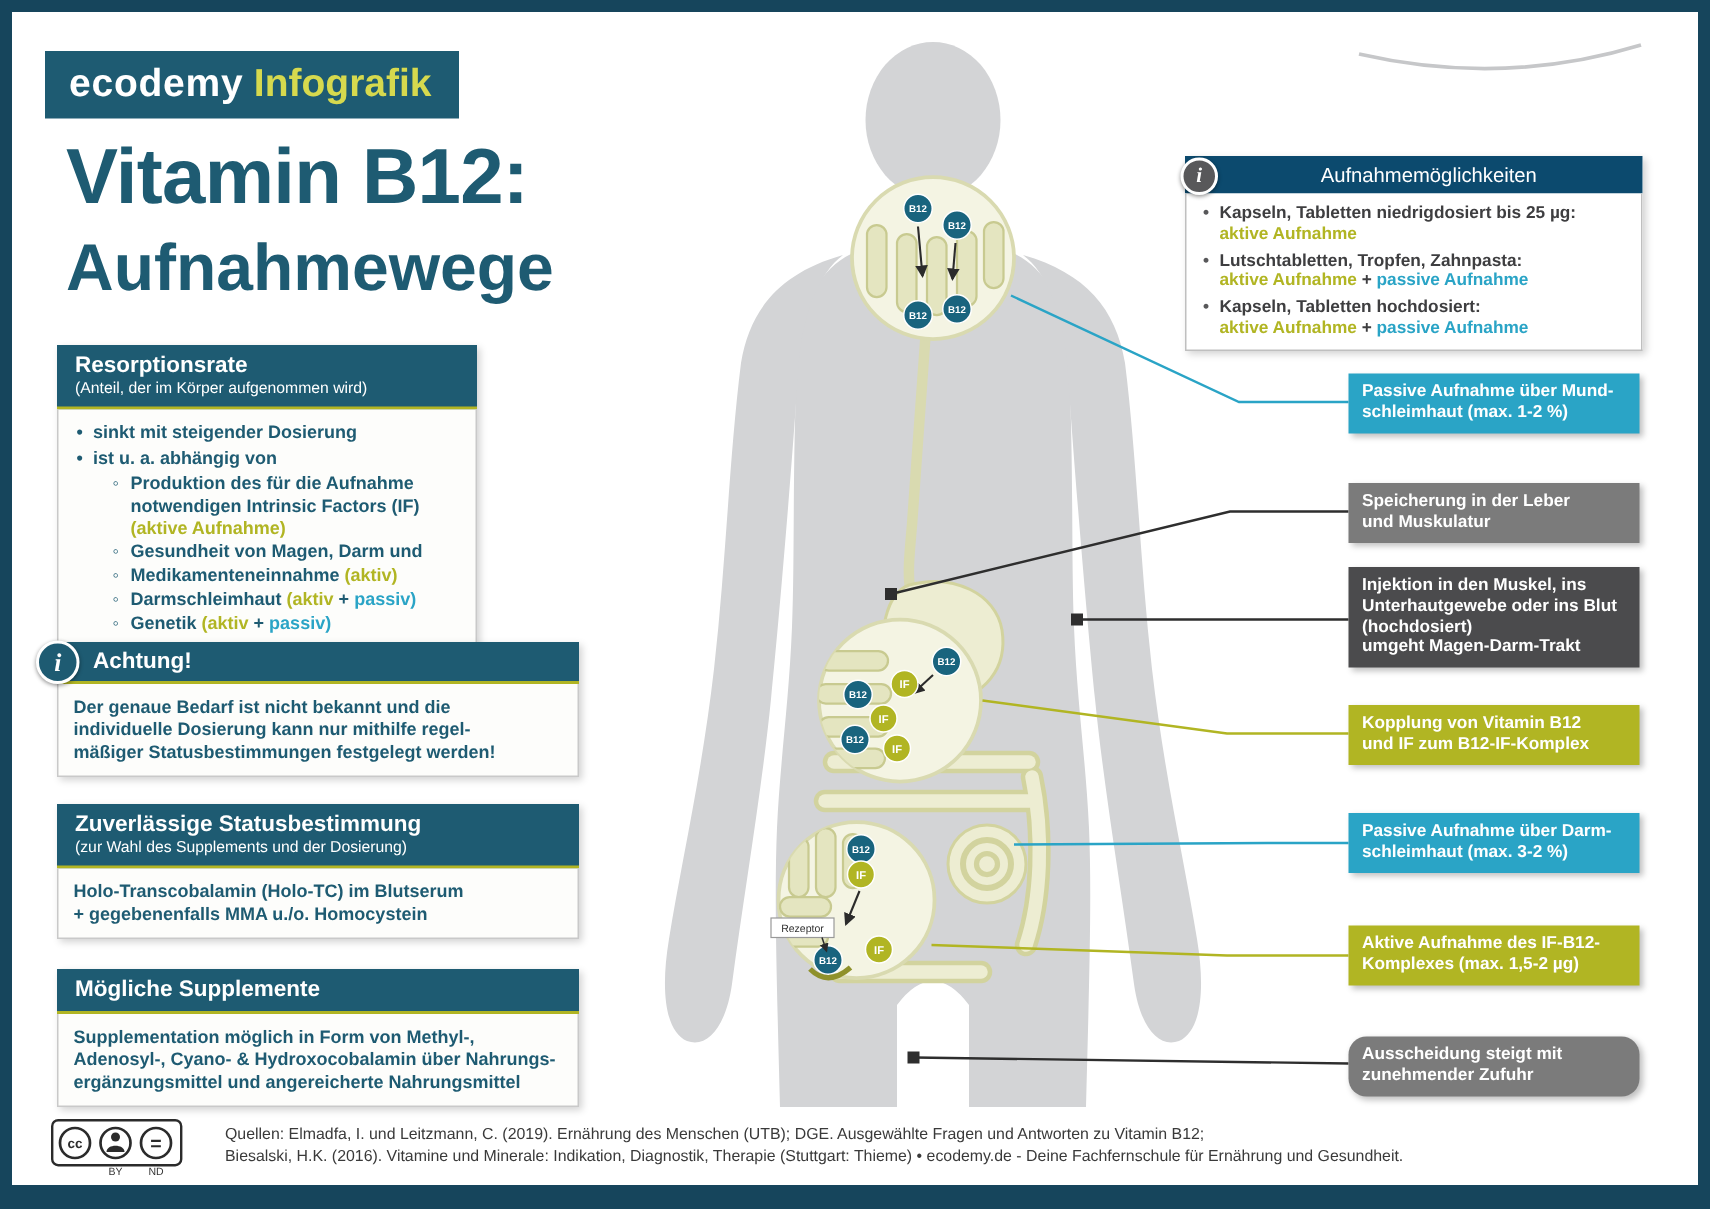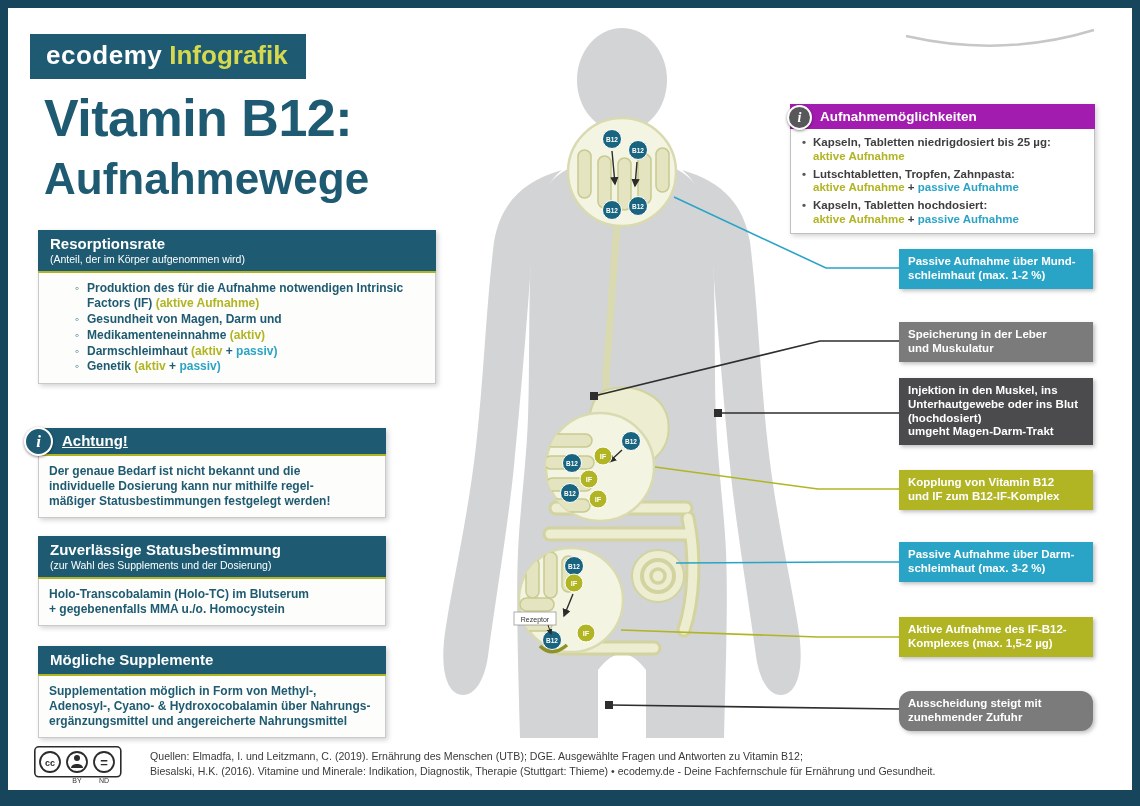--- a/index.html
+++ b/index.html
@@ -19,21 +19,21 @@
   .logo-eco { color:#2f7e9e; }
   .logo-demy { color:#a5a6a8; }
   .logo-reg { font-size:13px; color:#a5a6a8; vertical-align:super; font-weight:bold; }
   .logo-swoosh { display:block; margin-top:-6px; }
 
   .title1 { position:absolute; left:44px; top:88px; font-size:52px; font-weight:bold; color:#1e5b72; z-index:5; letter-spacing:-.5px; }
   .title2 { position:absolute; left:44px; top:154px; font-size:44px; font-weight:bold; color:#1e5b72; z-index:5; }
 
   .panel { position:absolute; z-index:5; box-shadow:2px 2px 5px rgba(0,0,0,.18); }
   .p-head { background:#1e5b72; color:#fff; padding:5px 12px 6px; border-bottom:2px solid #b1b523; }
-  .p-head.slim { padding:4px 20px 5px 24px;text-decoration:underline; }
+  .p-head.slim { padding:4px 20px 5px 24px; }
   .p-title { font-size:15px; font-weight:bold; }
   .p-sub { font-size:10.5px; margin-top:1px; }
   .p-body { background:#fdfdfb; border:1px solid #c9c9c9; border-top:none; padding:8px 10px; color:#1e5b72; font-size:12px; font-weight:bold; line-height:1.24; }
   .pre { white-space:pre-line; }
 
   ul.l1, ul.l2 { list-style:none; }
   ul.l1 > li { padding-left:13px; position:relative; margin-bottom:2px; }
   ul.l1 > li::before { content:"\2022"; position:absolute; left:2px; }
   ul.l2 { margin-left:26px; }
   ul.l2 > li { padding-left:12px; position:relative; margin-bottom:1px; }
@@ -41,21 +41,21 @@
   .seg-olive { color:#b1b523; }
   .seg-cyan { color:#2aa4c6; }
 
   .info-icon { position:absolute; border-radius:50%; color:#fff; display:flex; align-items:center; justify-content:center;
                font-weight:bold; font-style:italic; font-family:"Liberation Serif", serif;
                box-shadow:0 1px 3px rgba(0,0,0,.45); z-index:6; }
   .icon-teal { left:-14px; top:-1px; width:29px; height:29px; background:#1e5b72; border:2px solid #fff; font-size:17px; }
   .icon-gray { left:-3px; top:1px; width:25px; height:25px; background:#58585a; border:2px solid #fff; font-size:14px; }
 
   .apanel { position:absolute; left:790px; top:104px; width:305px; z-index:5; box-shadow:2px 2px 5px rgba(0,0,0,.18); }
-  .a-head { background:#a21caf; color:#fff; font-size:13.5px; font-weight:bold; padding:5px 10px 5px 30px; }
+  .a-head { background:#0c4a6e; color:#fff; font-size:13.5px; font-weight:normal; padding:5px 10px 5px 30px;text-align:center; }
   .a-body { background:#ffffff; border:1px solid #bfbfbf; border-top:none; padding:7px 8px 6px 10px; }
   .a-item { padding-left:12px; position:relative; font-size:11.5px; font-weight:bold; color:#3e3e40; line-height:1.2; margin-bottom:4px; }
   .a-item:last-child { margin-bottom:0; }
   .a-item::before { content:"\2022"; position:absolute; left:1px; color:#58585a; }
 
   .callout { position:absolute; left:899px; width:194px; color:#fff; font-size:11.5px; font-weight:bold; line-height:1.2;
              padding:6px 9px; white-space:pre-line; z-index:5; box-shadow:2px 2px 4px rgba(0,0,0,.25); }
   .c-cyan { background:#2aa4c6; }
   .c-gray { background:#7b7b7b; }
   .c-darkgray { background:#4b4b4d; }
@@ -211,26 +211,30 @@
 
 <div class="logo">
   <svg class="logo-swoosh" width="196" height="24" viewBox="0 0 196 24">
     <path d="M4 8 Q 100 30 192 2" stroke="#c6c7c9" stroke-width="2.5" fill="none"></path>
   </svg>
 </div>
 
 <div class="title1">Vitamin B12:</div>
 <div class="title2">Aufnahmewege</div>
 
-<section class="panel" style="left:38px; top:230px; width:398px;">
+<section class="panel" style="left:38px; top:230px; width:280px;">
   <header class="p-head">
     <div class="p-title">Resorptionsrate</div>
     <div class="p-sub">(Anteil, der im Körper aufgenommen wird)</div>
   </header>
   <div class="p-body">
+    <ul class="l1">
+      <li><span>sinkt mit steigender Dosierung</span></li>
+      <li><span>ist u. a. abhängig von</span></li>
+    </ul>
     <ul class="l2">
       <li><span>Produktion des für die Aufnahme notwendigen Intrinsic Factors (IF) </span><span class="seg-olive">(aktive Aufnahme)</span></li>
       <li><span>Gesundheit von Magen, Darm und</span></li>
       <li><span>Medikamenteneinnahme </span><span class="seg-olive">(aktiv)</span></li>
       <li><span>Darmschleimhaut </span><span class="seg-olive">(aktiv</span><span> + </span><span class="seg-cyan">passiv)</span></li>
       <li><span>Genetik </span><span class="seg-olive">(aktiv</span><span> + </span><span class="seg-cyan">passiv)</span></li>
     </ul>
   </div>
 </section>
 

